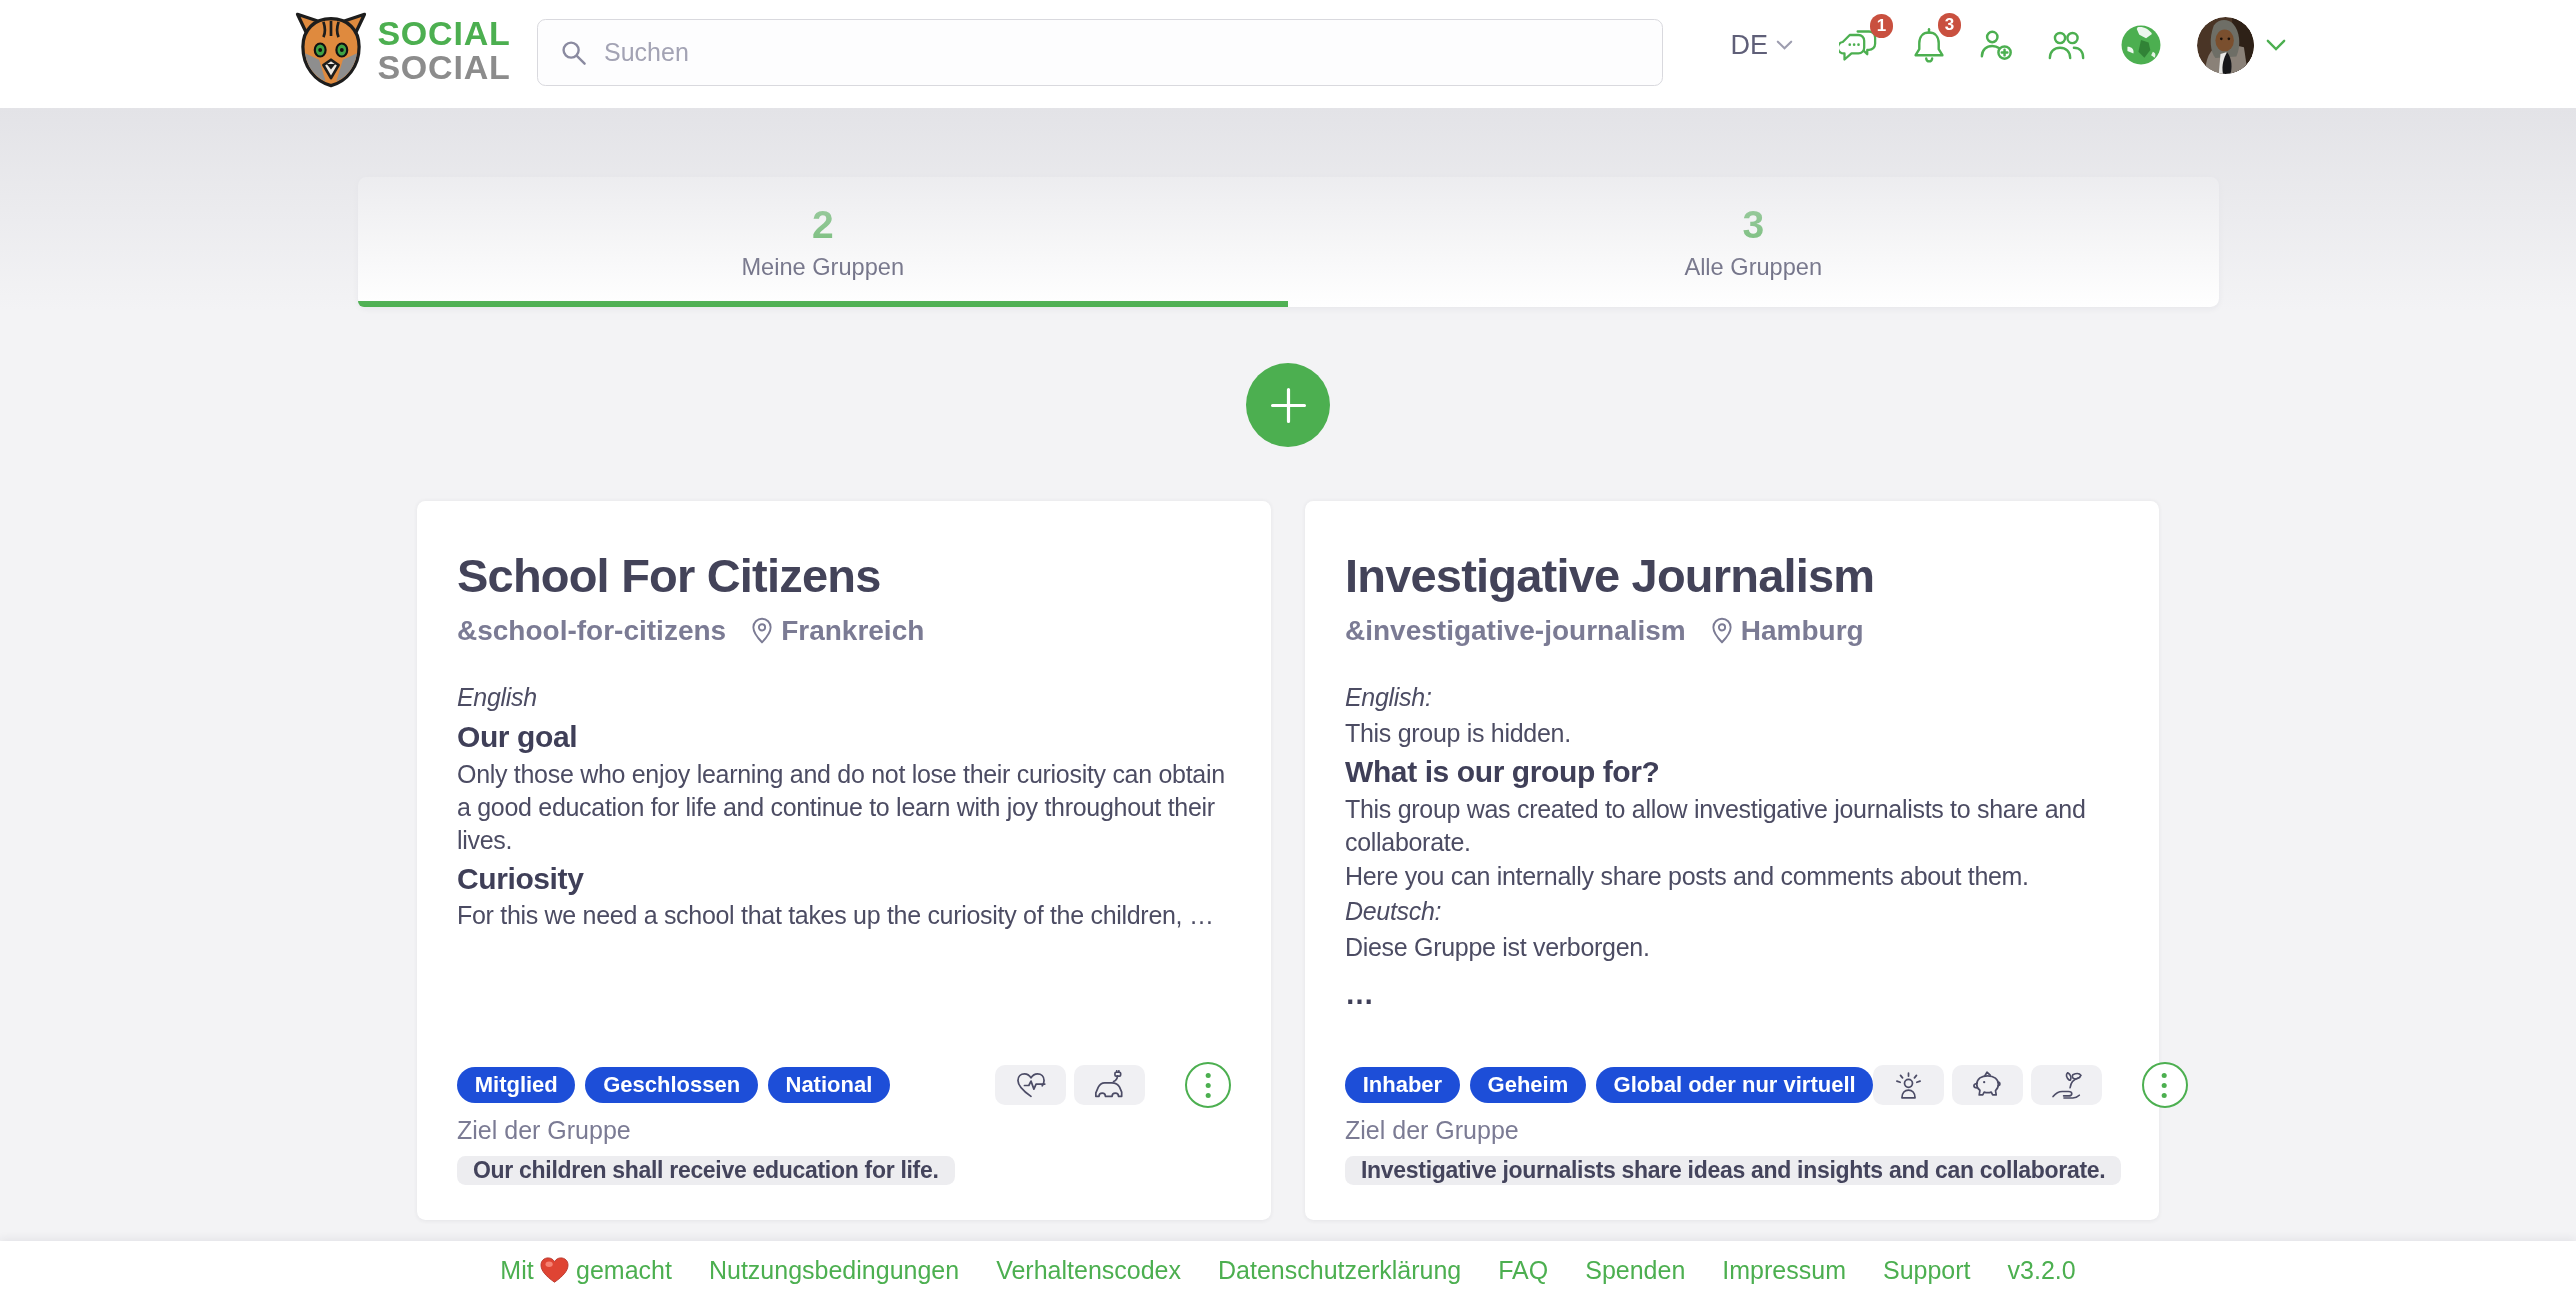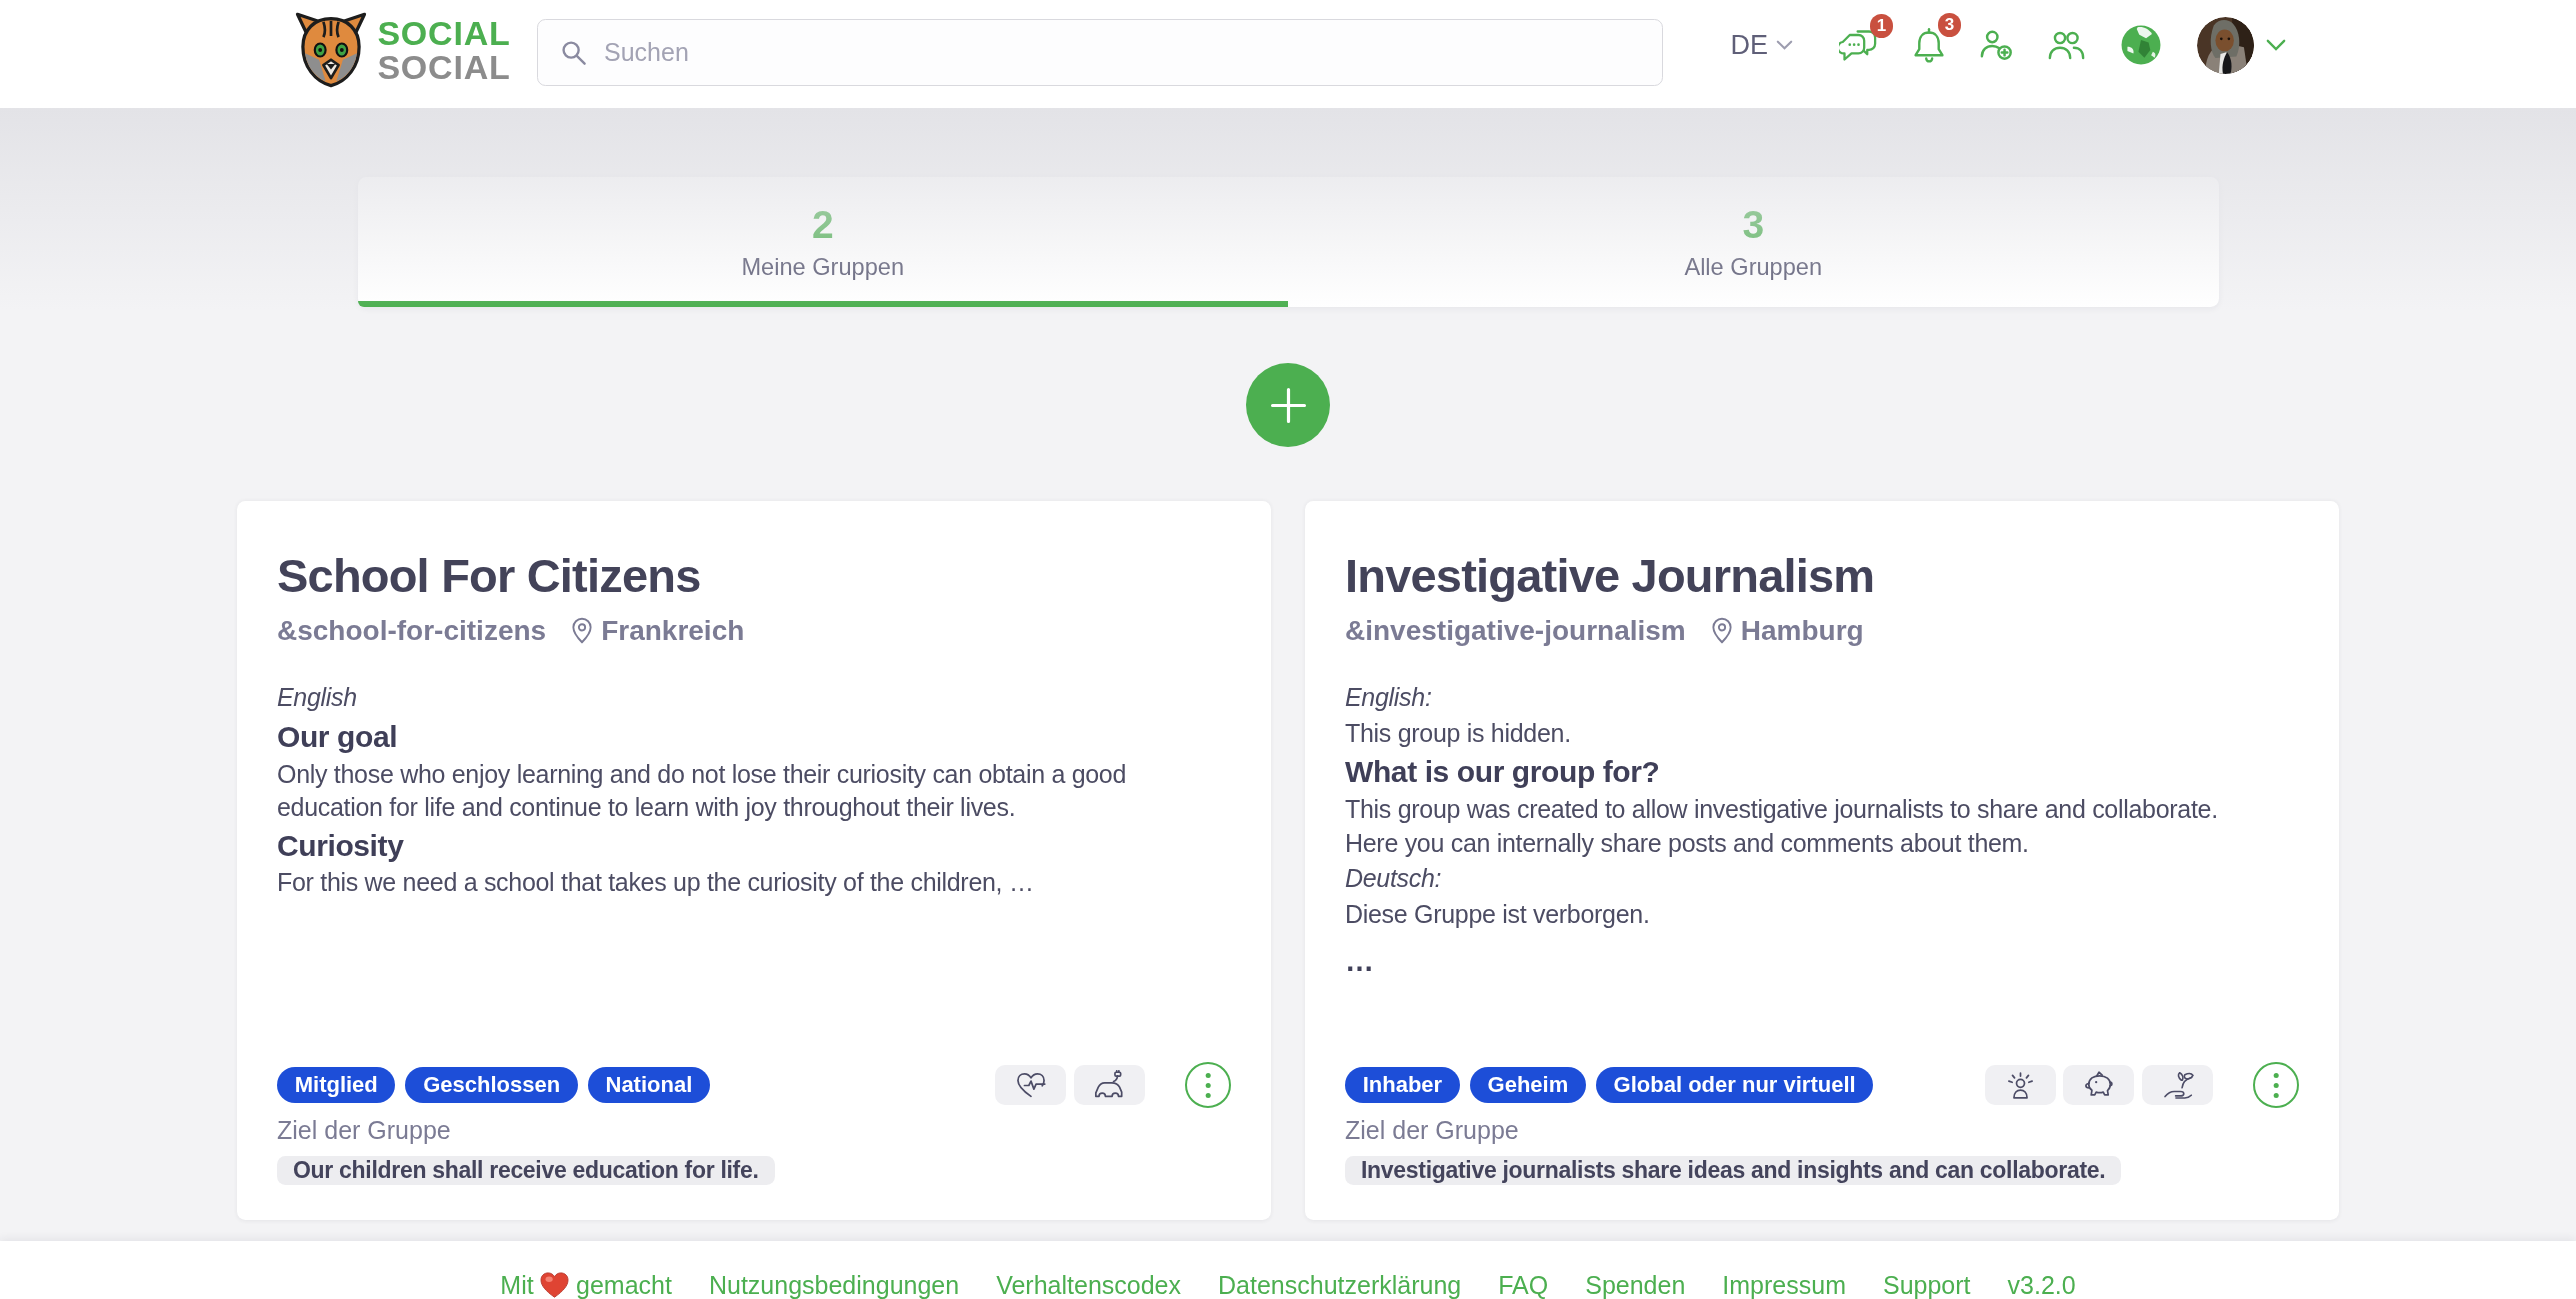--- a/index.html
+++ b/index.html
@@ -53,21 +53,21 @@
   .tab { flex:1; display:flex; flex-direction:column; align-items:center; justify-content:center; gap:6.7px; position:relative; cursor:pointer; }
   .tab-count { font-size:39px; font-weight:700; color:#4caf50; }
   .tab-label { font-size:23.6px; color:#5c5c75; }
   .tab-underline { position:absolute; bottom:0; left:0; width:100%; height:5.9px; background:#4caf50; border-radius:0 0 0 8.4px; }
   .fab {
     margin-top:56px; width:84px; height:84px; border-radius:50%;
     background:#4caf50; border:none; display:flex; align-items:center; justify-content:center; cursor:pointer;
   }
   .cards { margin-top:54px; display:flex; gap:34px; }
   .card {
-    width:1034px; height:719px; background:#fff; border-radius:8.4px;
+    width:854px; height:719px; background:#fff; border-radius:8.4px;
     box-shadow:0 0.8px 4.2px rgba(40,40,60,.07);
     padding:37px 40px 35px; display:flex; flex-direction:column;
   }
   .card h2 { font-size:47px; line-height:52px; font-weight:700; color:#434359; letter-spacing:-0.8px; margin-top:11.8px; cursor:pointer; }
   .meta { display:flex; align-items:center; gap:8px; margin-top:13px; font-size:28px; color:#7b7b94;font-weight:bold; }
   .meta .slug { margin-right:17px; }
   .desc { margin-top:34px; font-size:25px; line-height:33px; color:#4c4c63; letter-spacing:-0.3px; }
   .d-lang { font-style:italic; margin-bottom:3.4px; }
   .d-heading { font-size:30px; line-height:39px; font-weight:700; color:#3f3f58; letter-spacing:-0.4px; margin:1.7px 0; }
   .d-text { margin-bottom:1.7px; }
@@ -91,21 +91,21 @@
   .goal-label { margin-top:8px; font-size:25px; color:#7b7b94; }
   .goal-pill {
     margin-top:11px; display:inline-block; align-self:flex-start;
     background:#ededf0; border-radius:8.4px; padding:1px 16px;
     font-size:23px; font-weight:700; color:#44445c; letter-spacing:-0.3px; white-space:nowrap;
   }
   
   .site-footer {
     position:absolute; bottom:0; left:0; right:0; height:59px; background:#fff; z-index:7;
     box-shadow:0 -1.7px 8.4px rgba(40,40,60,.08);
-    display:flex; align-items:flex-end; justify-content:center; gap:37px; font-size:25px;
+    display:flex; align-items:center; justify-content:center; gap:37px; font-size:25px;
   }
   .f-link { color:#4caf50; text-decoration:none; display:flex; align-items:center; gap:6.7px; cursor:pointer; white-space:nowrap; }
   svg { display:block; }
 </style>
 </head>
 <body>
 
 <header class="topbar">
   <div class="brand">
     <span>

